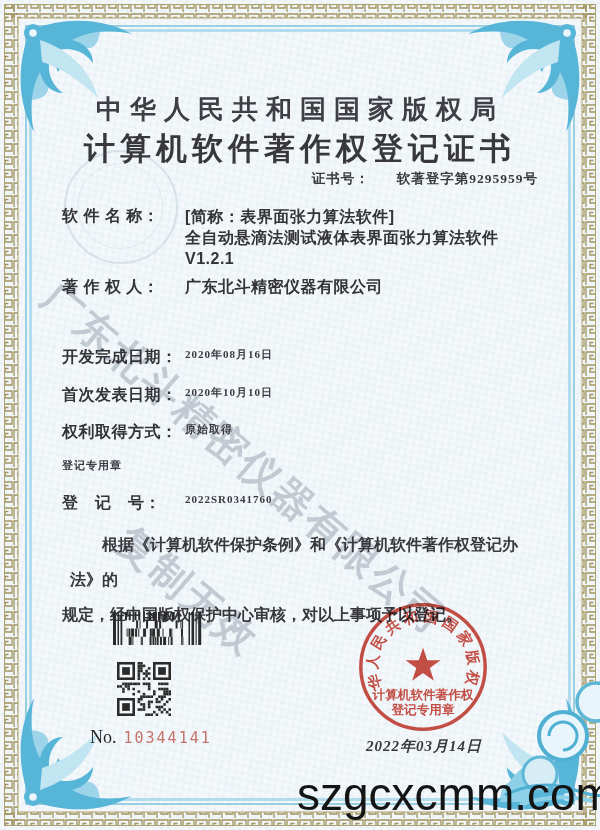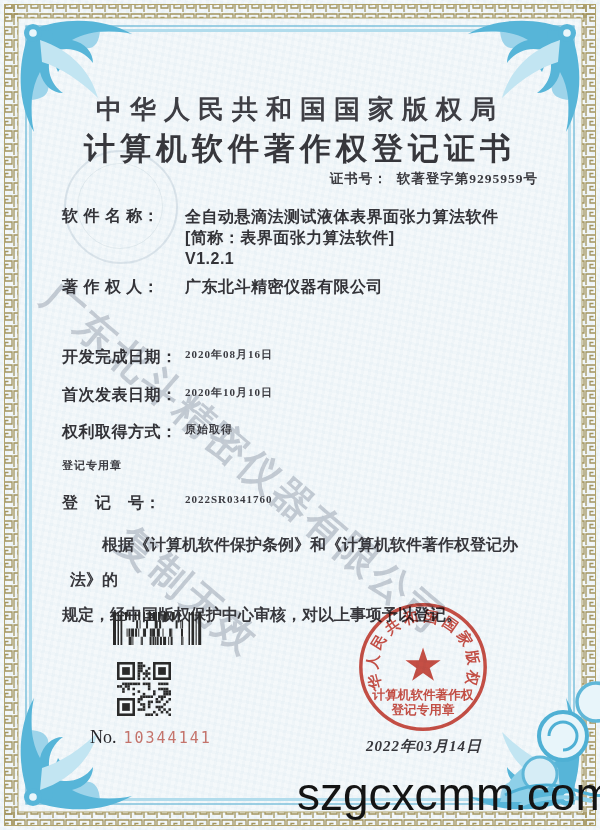--- a/index.html
+++ b/index.html
@@ -21,21 +21,21 @@
       font-family:"Liberation Sans",sans-serif;font-weight:700;font-size:40px;
       letter-spacing:3px;color:rgba(148,157,172,.5);white-space:nowrap;}
   .wm1{left:66px;top:270px;}
   .wm2{left:140px;top:514px;}
   
   .authority{position:absolute;top:92px;left:0;width:100%;text-align:center;
       font-weight:700;font-size:26px;letter-spacing:8px;color:#3e3e44;}
   .title{position:absolute;top:128px;left:0;width:100%;text-align:center;
       font-weight:700;font-size:31px;letter-spacing:5px;color:#37373c;}
   .certno{position:absolute;top:170px;right:62px;font-weight:700;font-size:13.5px;letter-spacing:1px;color:#3b3b40;}
-  .certno .v{margin-left:9px;text-align:right;}
+  .certno .v{margin-left:27px;text-align:right;}
   
   .row{position:absolute;left:62px;right:50px;display:flex;align-items:flex-start;}
   .lbl{flex:none;width:123px;font-family:Liberation Sans, sans-serif;font-weight:700;
        font-size:16px;letter-spacing:.5px;color:#333338;}
   .val{font-family:"Liberation Sans",sans-serif;font-weight:700;font-size:16px;color:#333338;letter-spacing:.5px;}
   .val .ln{line-height:21px;}
   .val-serif{font-family:"Liberation Serif",serif;font-weight:600;font-size:11px;color:#3a3a40;letter-spacing:1px;}
   
   .statement{position:absolute;left:62px;top:527px;width:482px;font-size:16px;line-height:35px;color:#37373c;font-weight:600;}
   .statement .s1{text-indent:2em;margin-left:8px;}
@@ -113,22 +113,22 @@
 
   <div class="authority">中华人民共和国国家版权局</div>
   <div class="title">计算机软件著作权登记证书</div>
   <div class="certno">
     <span>证书号：</span><span class="v">软著登字第9295959号</span>
   </div>
 
   <div class="row" style="top:206px">
     <span class="lbl">软 件 名 称：</span>
     <span class="val">
+      <div class="ln">[简称：表界面张力算法软件]</div>
       <div class="ln">全自动悬滴法测试液体表界面张力算法软件</div>
-      <div class="ln">[简称：表界面张力算法软件]</div>
       <div class="ln">V1.2.1</div>
     </span>
   </div>
   <div class="row" style="top:277px">
     <span class="lbl">著 作 权 人：</span>
     <span class="val">广东北斗精密仪器有限公司</span>
   </div>
   <div class="row" style="top:347px">
     <span class="lbl">开发完成日期：</span>
     <span class="val-serif">2020年08月16日</span>

